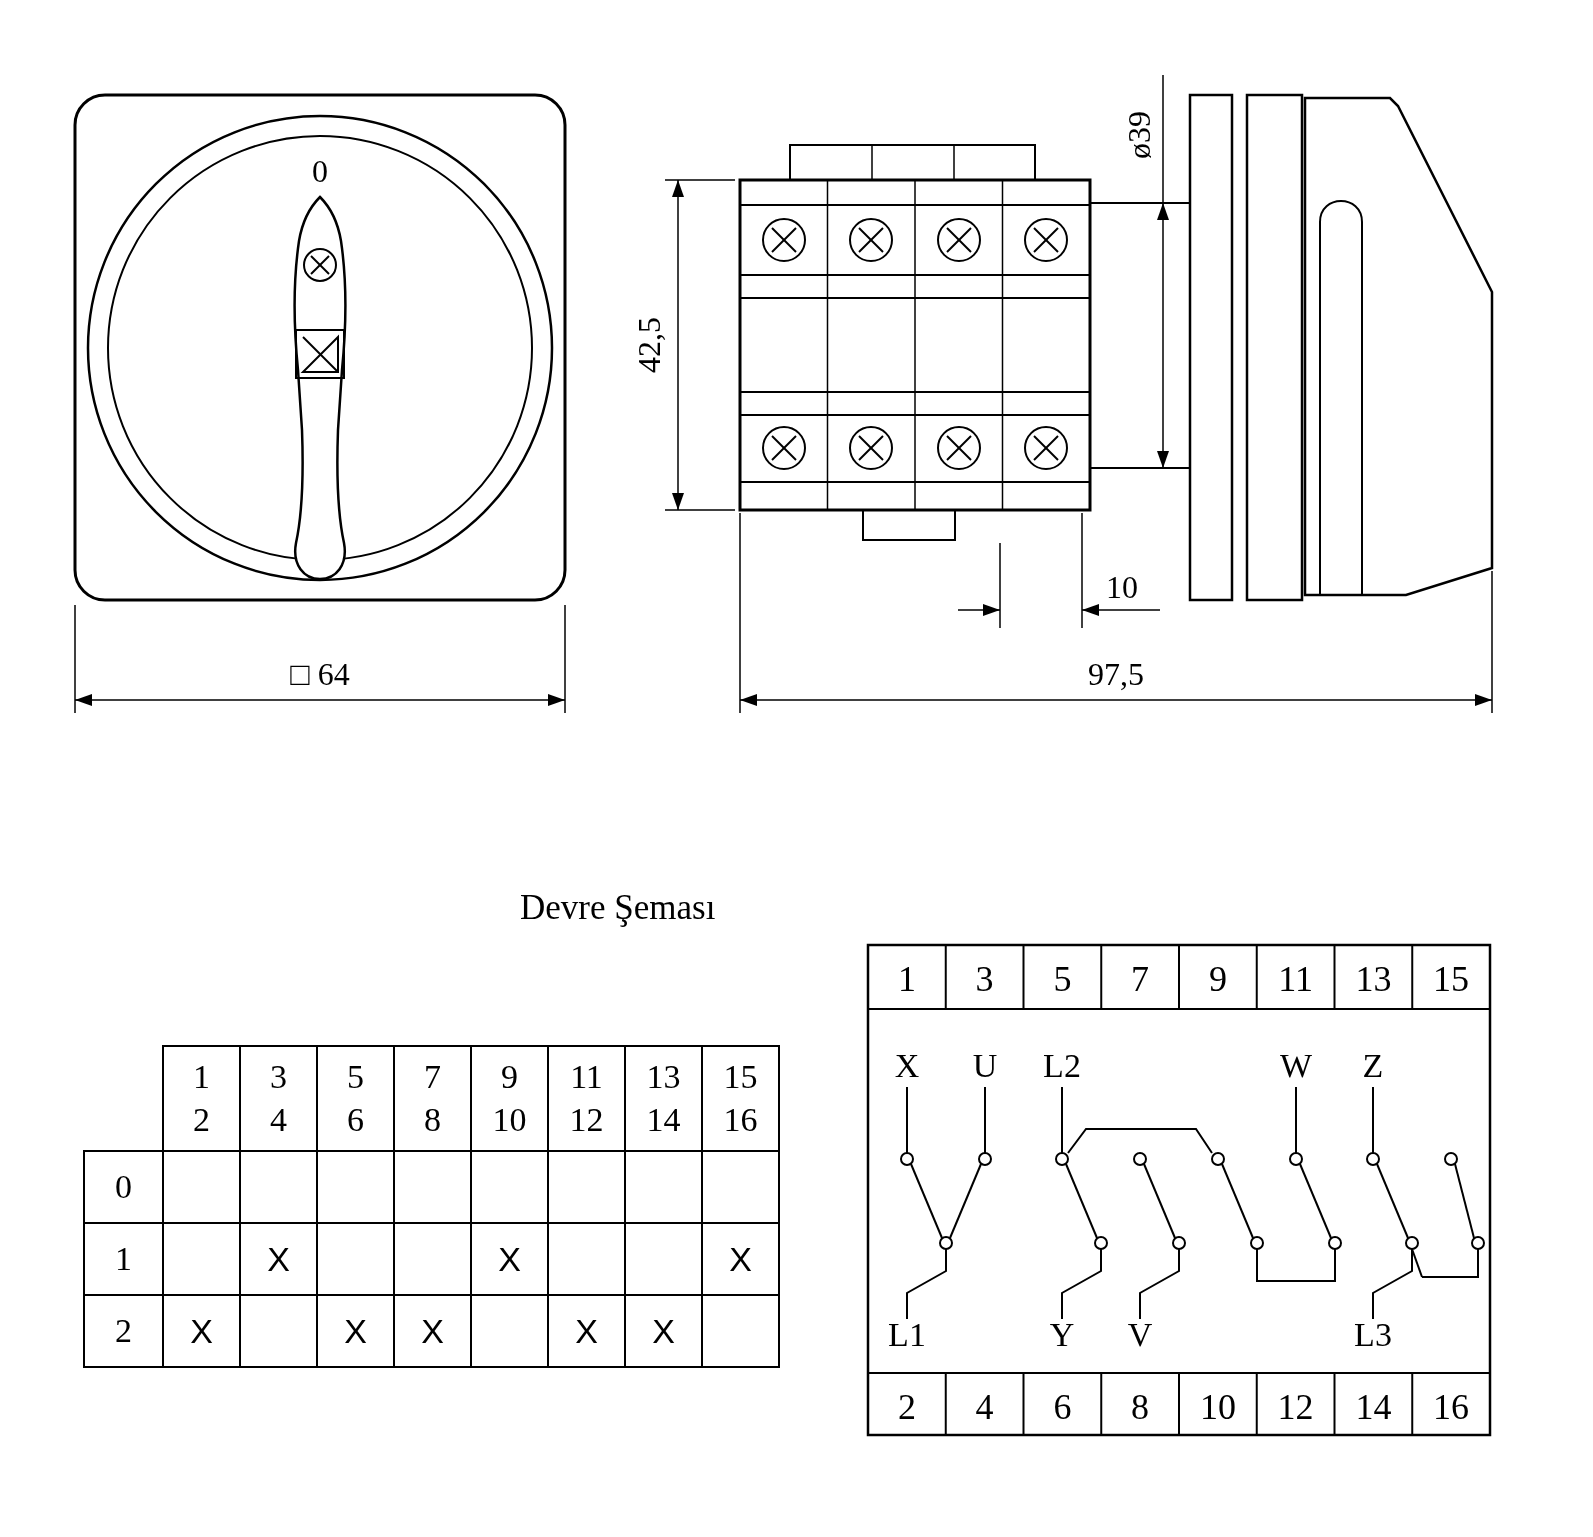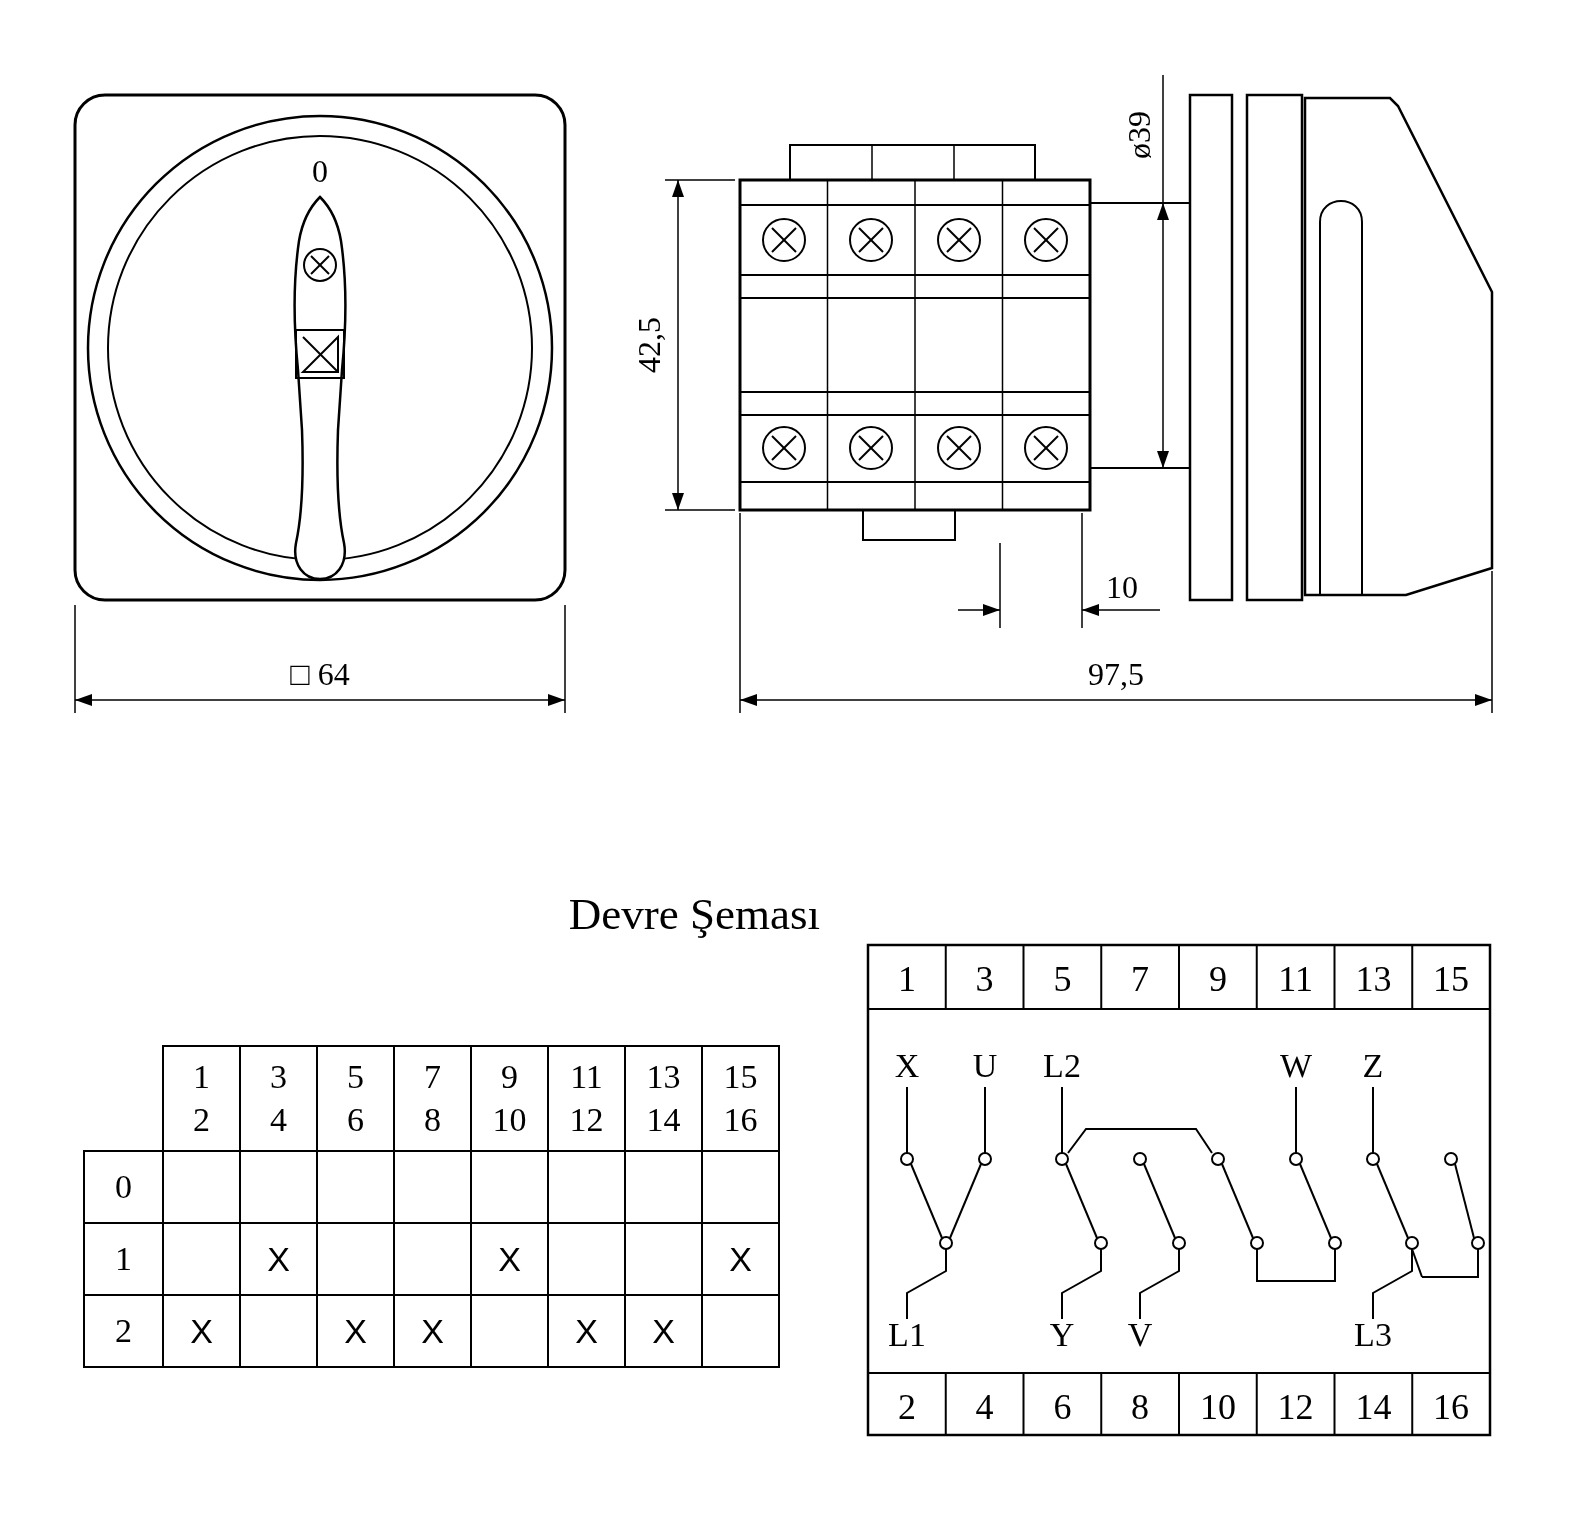--- a/index.html
+++ b/index.html
@@ -9,22 +9,22 @@
   .ol{fill:none;stroke:#000;}
   .s1{stroke-width:1.5px;}
   .s2{stroke-width:2px;}
   .s25{stroke-width:2.5px;}
   .s3{stroke-width:3px;}
   .fillw{fill:#fff;stroke:#000;}
   .arr{fill:#000;stroke:none;}
   .dimtext{font-family:"Liberation Serif","DejaVu Serif",serif;font-size:32px;fill:#000;}
   .wirenum{font-family:"Liberation Serif","DejaVu Serif",serif;font-size:36px;fill:#000;}
   .wirelbl{font-family:"Liberation Serif","DejaVu Serif",serif;font-size:34px;fill:#000;}
-  .schema-title{position:absolute;left:520px;top:888px;width:300px;text-align:right;
-                font-size:45px;}
+  .schema-title{position:absolute;left:520px;top:888px;width:300px;text-align:left;
+                font-size:35px;}
   .contact-table{position:absolute;left:83px;top:1045px;border-collapse:collapse;}
   .contact-table td{border:2px solid #000;text-align:center;vertical-align:middle;padding:0;}
   .contact-table tr.hdr td{width:75px;height:103px;font-size:34px;line-height:1.25;}
   .contact-table td.blank{border-top:none;border-left:none;width:77px;}
   .contact-table tr.body-row td{height:70px;font-size:34px;}
   .contact-table tr.body-row td.rl{width:77px;}
   .contact-table td.mark{font-family:"Liberation Sans",sans-serif;font-size:33px;}
 </style>
 </head>
 <body>

